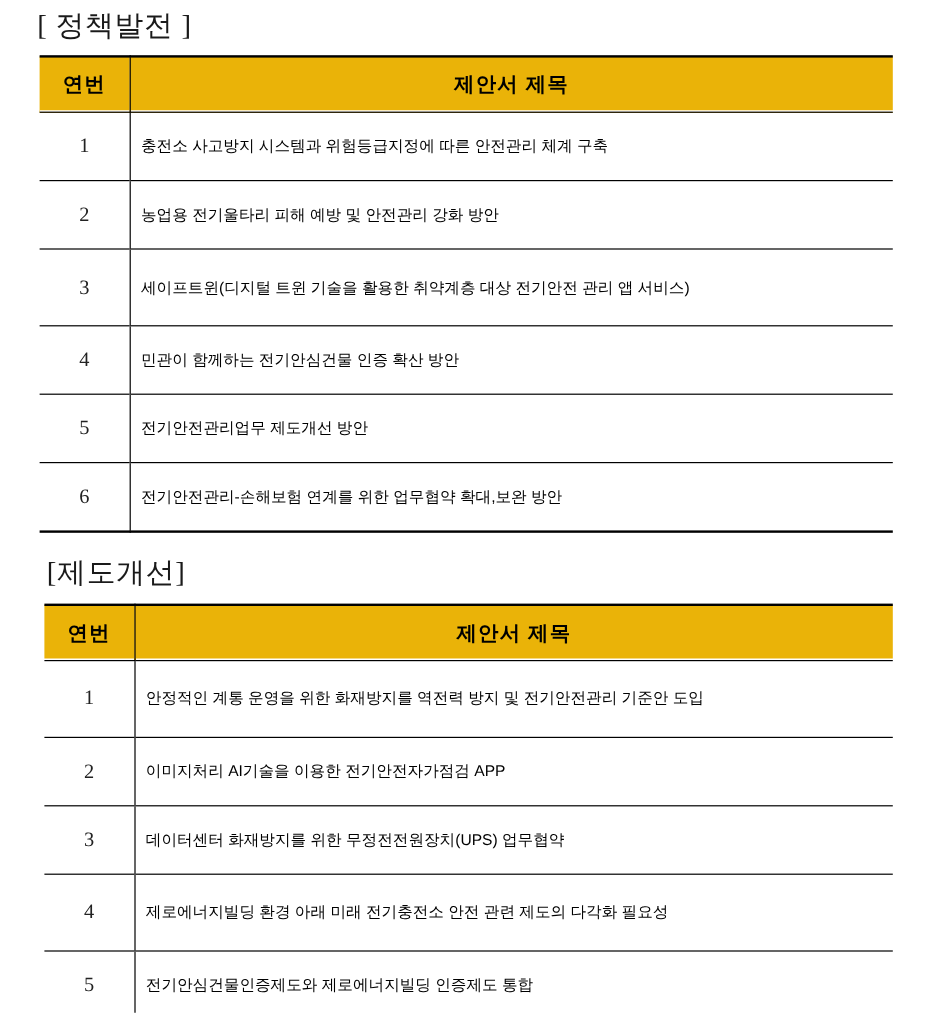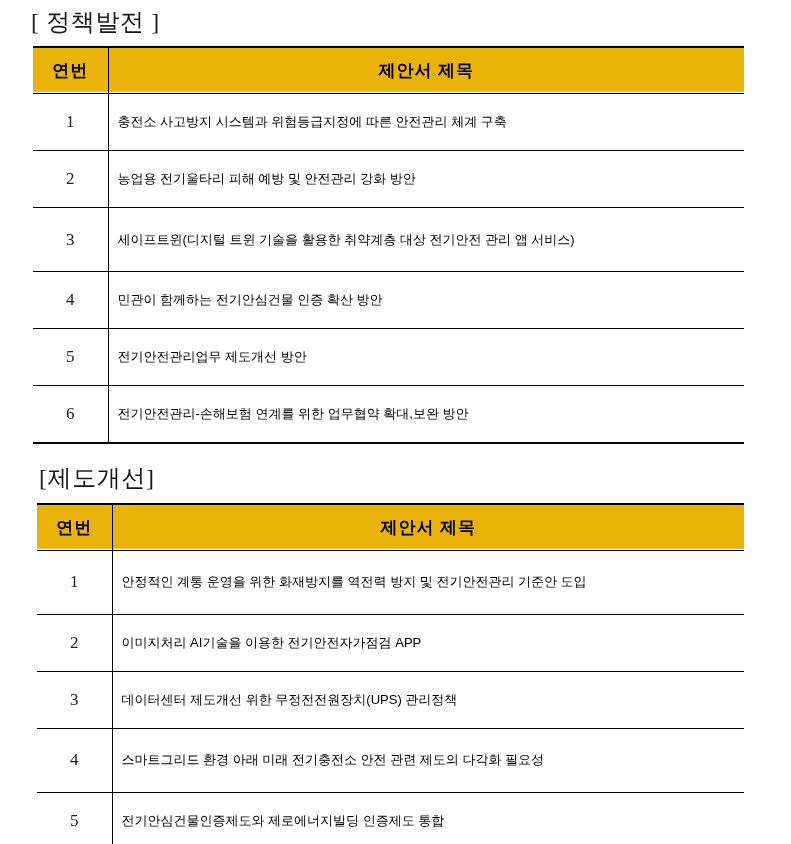--- a/index.html
+++ b/index.html
@@ -165,25 +165,25 @@
         <tr class="r-2line">
           <td class="cell-num">1</td>
           <td class="cell-title">안정적인 계통 운영을 위한 화재방지를 역전력 방지 및 전기안전관리 기준안 도입</td>
         </tr>
         <tr class="r-1line">
           <td class="cell-num">2</td>
           <td class="cell-title">이미지처리 AI기술을 이용한 전기안전자가점검 APP</td>
         </tr>
         <tr class="r-1line">
           <td class="cell-num">3</td>
-          <td class="cell-title">데이터센터 제도개선 위한 무정전전원장치(UPS) 관리정책</td>
+          <td class="cell-title">데이터센터 화재방지를 위한 무정전전원장치(UPS) 업무협약</td>
         </tr>
         <tr class="r-2line">
           <td class="cell-num">4</td>
-          <td class="cell-title">스마트그리드 환경 아래 미래 전기충전소 안전 관련 제도의 다각화 필요성</td>
+          <td class="cell-title">제로에너지빌딩 환경 아래 미래 전기충전소 안전 관련 제도의 다각화 필요성</td>
         </tr>
         <tr class="r-1line">
           <td class="cell-num">5</td>
           <td class="cell-title">전기안심건물인증제도와 제로에너지빌딩 인증제도 통합</td>
         </tr>
 
       </tbody>
     </table>
   </div>
 

